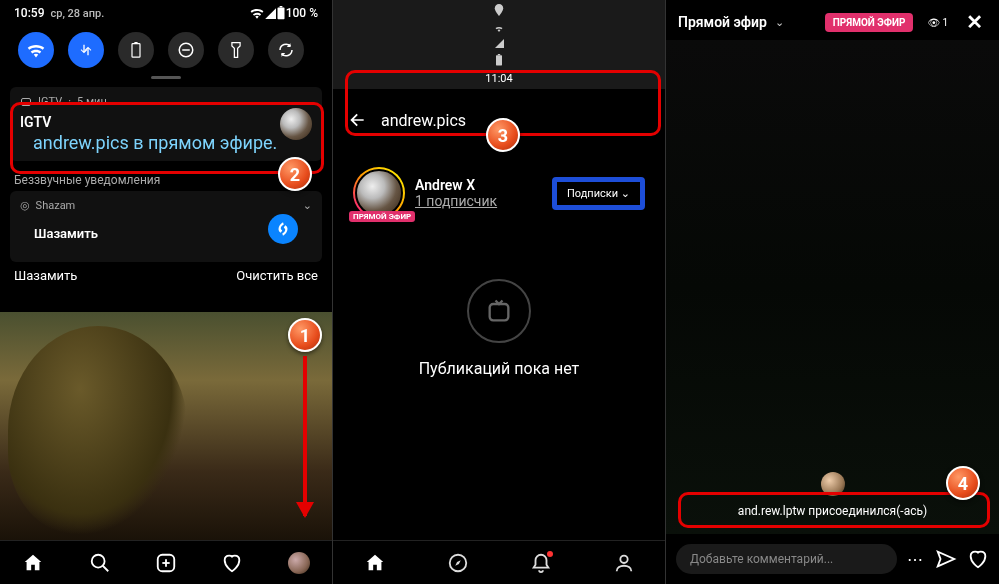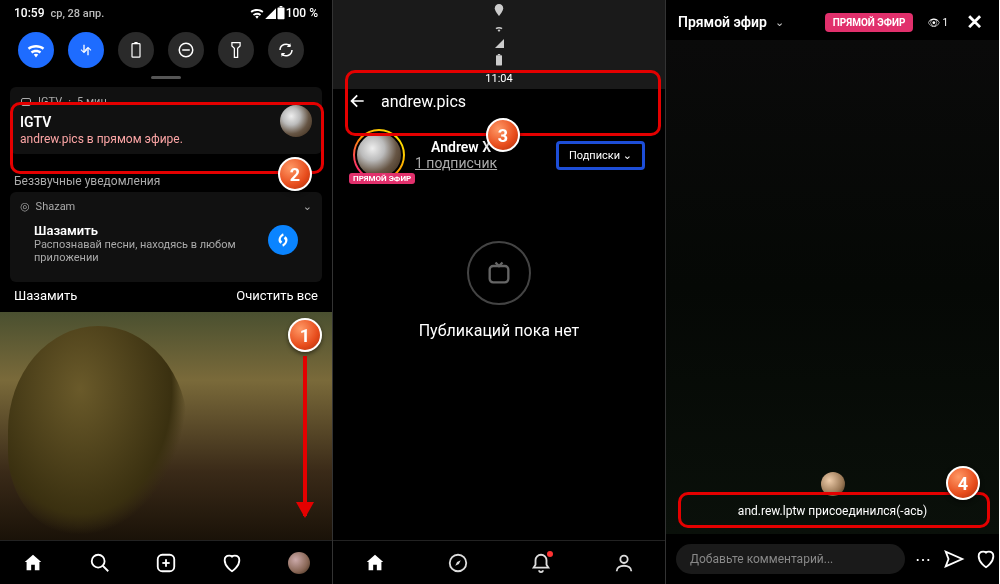--- a/index.html
+++ b/index.html
@@ -36,27 +36,27 @@
   .qs-btn.active { background:#1e6cff; }
   .qs-handle {
     margin:0 auto; width:30px; height:3px; background:#555; border-radius:2px;
   }
   .notif {
     margin:8px 10px 0; background:#111; border-radius:6px; padding:8px 10px;
     position:relative;
   }
   .notif-head { display:flex; align-items:center; gap:6px; font-size:11px; color:#aaa;}
   .notif-title { font-size:14px; font-weight:600; margin-top:6px;}
-  .notif-body { font-size:12px; color:#fca5a5; margin-top:2px;}
+  .notif-body { font-size:18px; color:#7dd3fc; margin-top:2px;margin-left:13px;}
   .notif-avatar {
     position:absolute; right:10px; top:50%; transform:translateY(-50%);
     width:32px; height:32px; border-radius:50%;
     background: radial-gradient(circle at 35% 35%, #eee 0%, #bbb 30%, #654 60%, #321 100%);
   }
-  .section-label { font-size:12px; color:#aaa; padding:20px 14px 4px;}
+  .section-label { font-size:12px; color:#aaa; padding:12px 14px 4px;}
   .shazam-row {
     display:flex; align-items:center; padding:2px 14px 10px; position:relative;
   }
   .shazam-row .txt { flex:1;margin-top:8px;}
   .shazam-row .title{font-size:13px;font-weight:600;}
   .shazam-row .sub{font-size:11px;color:#aaa;}
   .shazam-icon{
     width:30px;height:30px;border-radius:50%;background:#0a84ff;
     display:flex;align-items:center;justify-content:center;font-weight:700;color:#fff;
   }
@@ -75,36 +75,36 @@
     background:#000; display:flex; justify-content:space-around; align-items:center;
     border-top:1px solid #222;
   }
   .nav-ico{width:22px;height:22px;display:flex;align-items:center;justify-content:center;color:#fff;}
   .nav-avatar{width:22px;height:22px;border-radius:50%;
     background:radial-gradient(circle at 35% 35%,#caa 0%,#865 60%,#321 100%);}
 
   
   .p2-status{display:flex;justify-content:flex-end;align-items:center;gap:6px;
     padding:4px 10px;font-size:11px;background:#1a1a1a;flex-direction:column;}
-  .p2-header{display:flex;align-items:center;gap:14px;padding:2px 14px;font-size:16px;}
+  .p2-header{display:flex;align-items:center;gap:14px;padding:21px 14px;font-size:16px;}
   .profile-card{
     margin:6px 10px; padding:10px; display:flex; align-items:center; gap:10px; position:relative;
   }
   .avatar-ring{
     width:52px;height:52px;border-radius:50%;padding:2px;
     background:linear-gradient(45deg,#f09,#f90,#ff0);
   }
   .avatar-inner{width:100%;height:100%;border-radius:50%;
     background:radial-gradient(circle at 35% 35%,#eee 0%,#bbb 30%,#654 60%,#321 100%);
     border:2px solid #000;}
   .live-tag{position:absolute;left:6px;top:54px;font-size:8px;font-weight:700;
     background:#e1306c;color:#fff;padding:1px 4px;border-radius:3px;}
-  .prof-name{font-size:14px;font-weight:600;margin-left:16px;}
+  .prof-name{font-size:14px;font-weight:600;}
   .prof-sub{font-size:14px;color:#aaa;text-decoration:underline;}
-  .follow-btn{margin-left:auto;font-size:11px;border:3px solid #1d4ed8;padding:5px 10px;border-radius:4px;}
+  .follow-btn{margin-left:auto;font-size:11px;border:5px solid #1d4ed8;padding:5px 10px;border-radius:4px;}
   .igtv-circle{width:64px;height:64px;border:2px solid #444;border-radius:50%;
     margin:50px auto 16px;display:flex;align-items:center;justify-content:center;}
   .empty-text{text-align:center;font-size:16px;}
   .p2-nav .nav-ico{color:#ddd;}
   .bell-dot{position:relative;}
   .bell-dot::after{content:'';position:absolute;top:-1px;right:-1px;width:6px;height:6px;
     background:#f33;border-radius:50%;}
 
   
   .p3-top{display:flex;align-items:center;gap:8px;padding:10px 12px;}
@@ -114,21 +114,21 @@
   .live-badge{background:#e1306c;font-size:10px;font-weight:700;padding:4px 8px;border-radius:4px;}
   .eye-count{font-size:10px;background:rgba(0,0,0,.6);padding:3px 6px;border-radius:3px;}
   .close-x{font-size:20px;font-weight:700;padding:0 4px;}
   .p3-body{position:absolute;top:40px;bottom:50px;left:0;right:0;
     background:linear-gradient(to bottom,#0a0a0a 0%, #050805 50%, #0a100a 100%);}
   .joined-row{position:absolute;bottom:60px;left:10px;right:10px;
     display:flex;align-items:center;gap:8px;padding:6px;border-radius:18px;flex-direction:column;}
   .joined-avatar{width:24px;height:24px;border-radius:50%;
     background:radial-gradient(circle at 35% 35%,#eca 0%,#975 60%,#321 100%);}
   .joined-text{font-size:12px;}
-  .comment-row{position:absolute;bottom:10px;left:10px;right:2px;
+  .comment-row{position:absolute;bottom:10px;left:10px;right:10px;
     display:flex;align-items:center;gap:10px;}
   .comment-input{flex:1;background:#1a1a1a;border-radius:20px;padding:8px 14px;
     font-size:12px;color:#888;}
   .dots{letter-spacing:2px;}
 
   
   .ann-box{position:absolute;border:3px solid #e40000;border-radius:10px;pointer-events:none;}
   .ann-num{position:absolute;width:34px;height:34px;border-radius:50%;
     background:radial-gradient(circle at 35% 30%,#ff9966 0%,#e74c1c 60%,#a82c0c 100%);
     color:#fff;font-weight:700;font-size:18px;display:flex;align-items:center;justify-content:center;
@@ -226,21 +226,20 @@
 
   <div class="notif" style="margin-top:0;">
     <div class="notif-head">
       <span>◎</span>
       <span>Shazam</span>
       <span style="margin-left:auto;">⌄</span>
     </div>
     <div class="shazam-row">
       <div class="txt">
         <div class="title">Шазамить</div>
-        <div class="sub">Распознавай песни, находясь в любом приложении</div>
       </div>
       <div class="shazam-icon">
         <svg width="18" height="18" viewBox="0 0 24 24">
             <path fill="#fff" d="M12 3c-3 2-6 5-6 9 0 2 1 4 3 5l2-3c-1-1-2-2-2-3 0-2 2-4 4-5zM12 21c3-2 6-5 6-9 0-2-1-4-3-5l-2 3c1 1 2 2 2 3 0 2-2 4-4 5z"></path>
           </svg>
       </div>
     </div>
   </div>
 
   <div class="actions-row">

